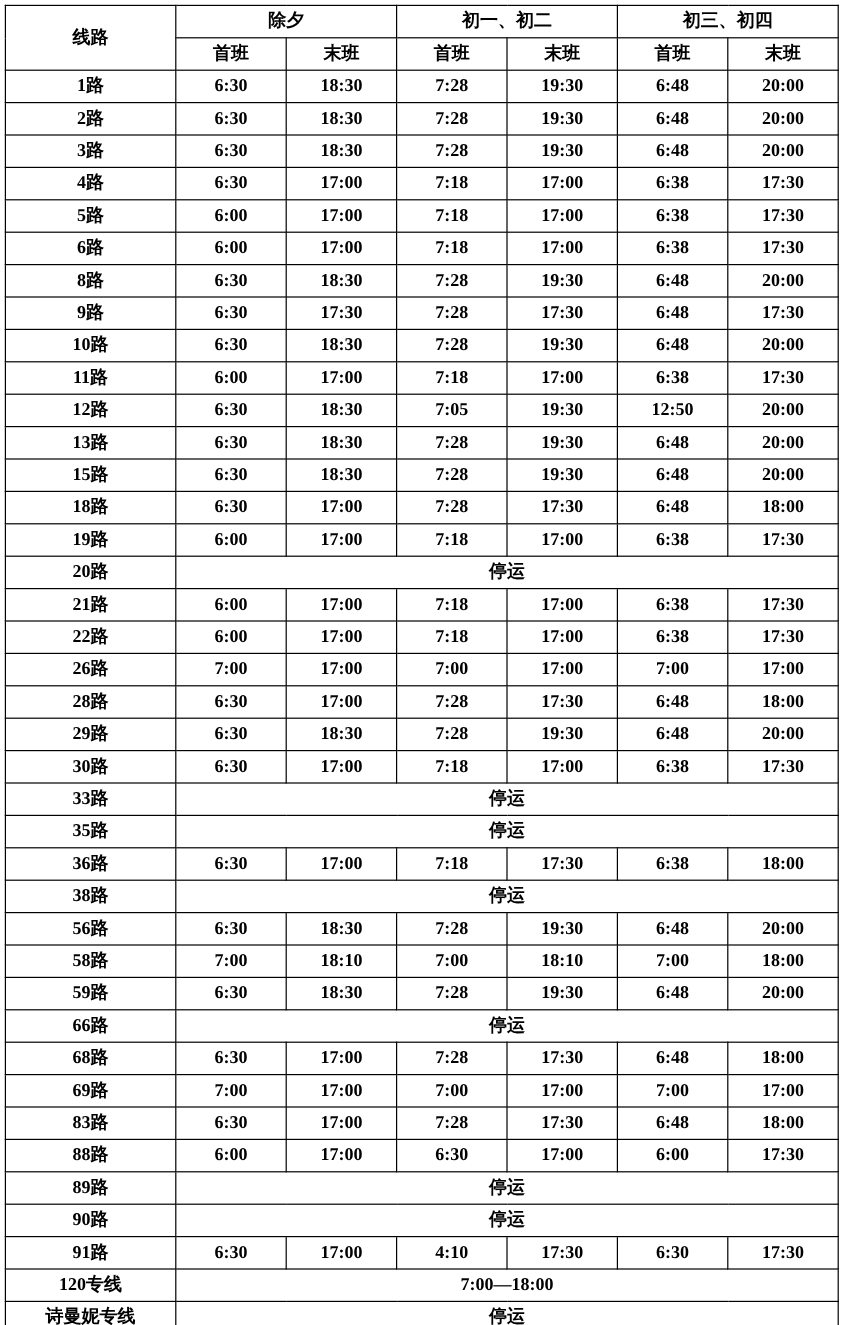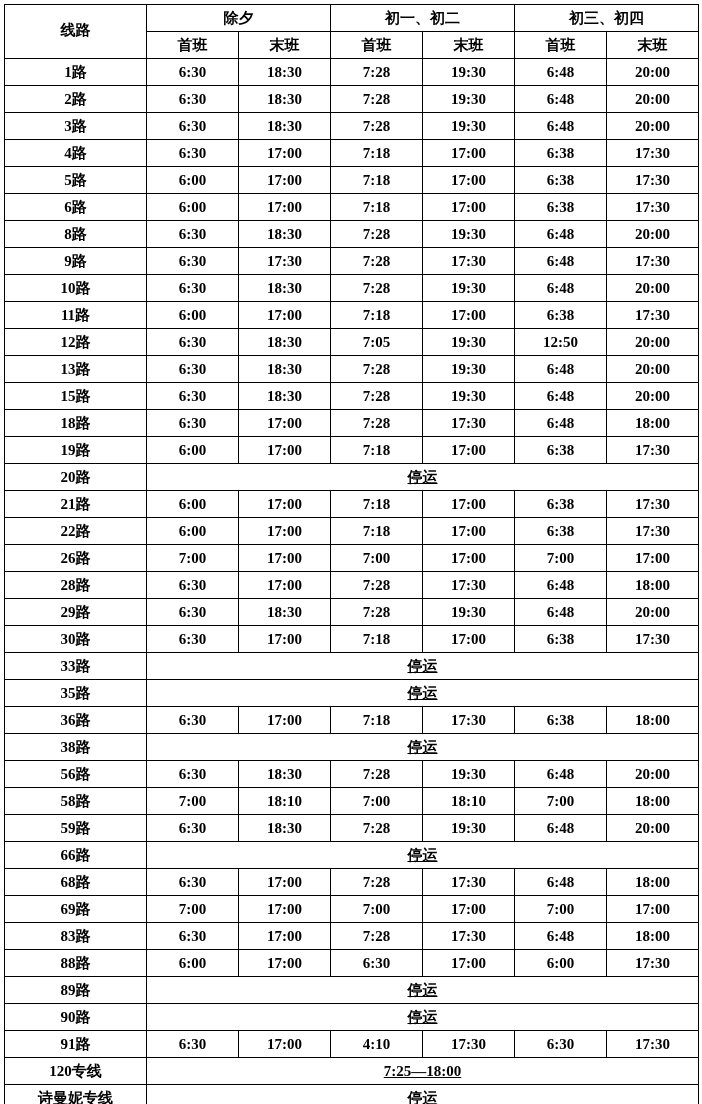--- a/index.html
+++ b/index.html
@@ -31,40 +31,38 @@
     padding: 0;
     height: 26px;
     line-height: 26px;
     white-space: nowrap;
   }
   col.c-route { width: 142px; }
   col.c-data  { width: 92px; }
 
   th.route-head {
     font-size: 16px;
-    font-family: Liberation Mono, monospace;
   }
   th.group-head {
     font-size: 16px;
   }
   th.sub-head {
     font-size: 15px;
     font-family: Liberation Serif, serif;
   }
   td.route-cell {
     font-size: 16px;
     margin-left: 21px;
   }
   td.time-cell {
     font-size: 15px;
     font-family: "Liberation Serif", "DejaVu Serif", serif;
   }
   td.span-cell {
     font-size: 15px;
-    text-decoration: underline;
   }
   tr.row-h { height: 26px; }
 </style>
 </head>
 <body>
 
 <div id="sheet">
   <table class="timetable">
     <colgroup>
       <col class="c-route">
@@ -385,21 +383,21 @@
           <td class="route-cell">91路</td>
           <td class="time-cell">6:30</td>
           <td class="time-cell">17:00</td>
           <td class="time-cell">4:10</td>
           <td class="time-cell">17:30</td>
           <td class="time-cell">6:30</td>
           <td class="time-cell">17:30</td>
         </tr>
         <tr class="row-h">
           <td class="route-cell">120专线</td>
-          <td class="span-cell" colspan="6">7:25—18:00</td>
+          <td class="span-cell" colspan="6">7:00—18:00</td>
         </tr>
         <tr class="row-h">
           <td class="route-cell">诗曼妮专线</td>
           <td class="span-cell" colspan="6">停运</td>
         </tr>
       </tbody>
   </table>
 </div>
 
 </body></html>

